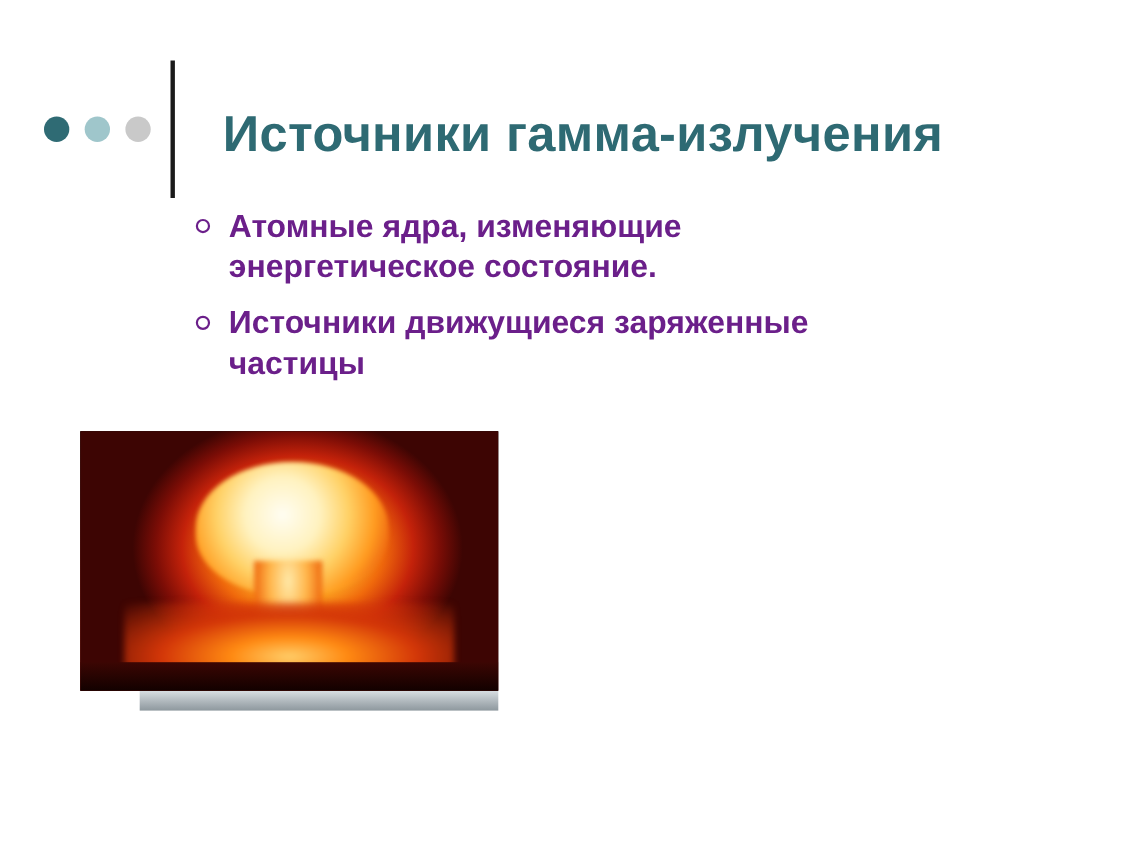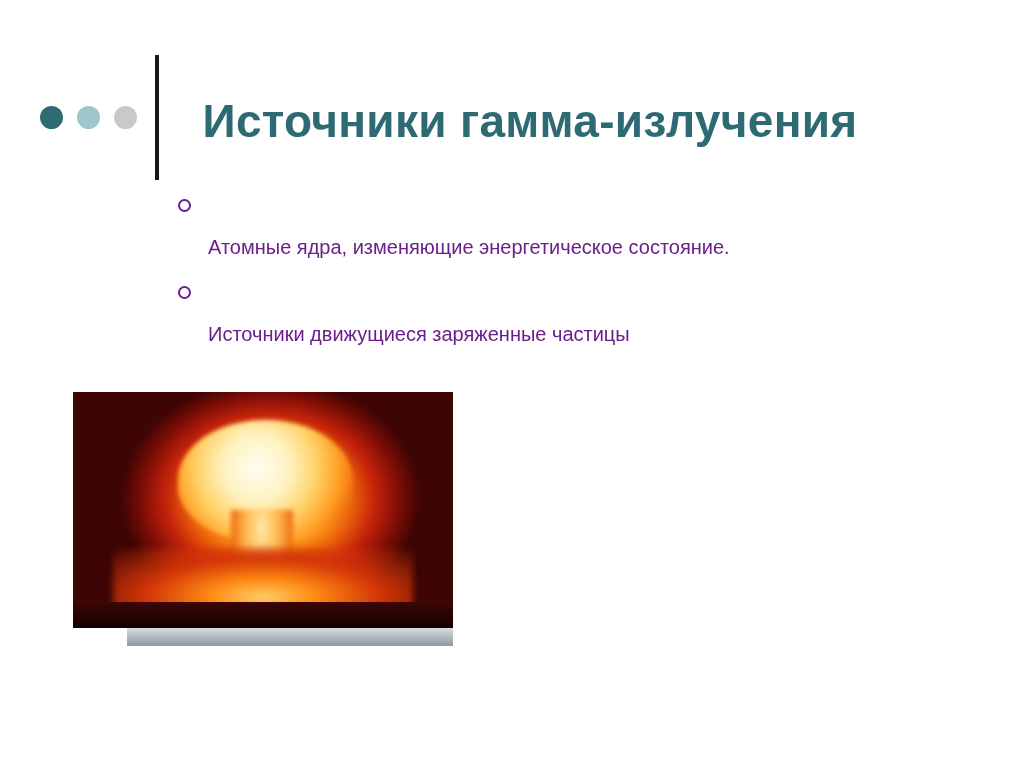--- a/index.html
+++ b/index.html
@@ -80,25 +80,24 @@
     width: 13px;
     height: 13px;
     margin-top: 11px;
     margin-right: 17px;
     border: 2px solid #6b1f8a;
     border-radius: 50%;
     box-sizing: border-box;
   }
   .bullet-text {
     color: #6b1f8a;
-    font-size: 20px;
-    font-weight: normal;
+    font-size: 29px;
+    font-weight: bold;
     line-height: 1.28;
     max-width: 560px;
-    margin-top: 47px;
   }
 
   
   .photo-wrap {
     position: absolute;
     left: 73px;
     top: 392px;
     width: 380px;
     height: 240px;
   }

